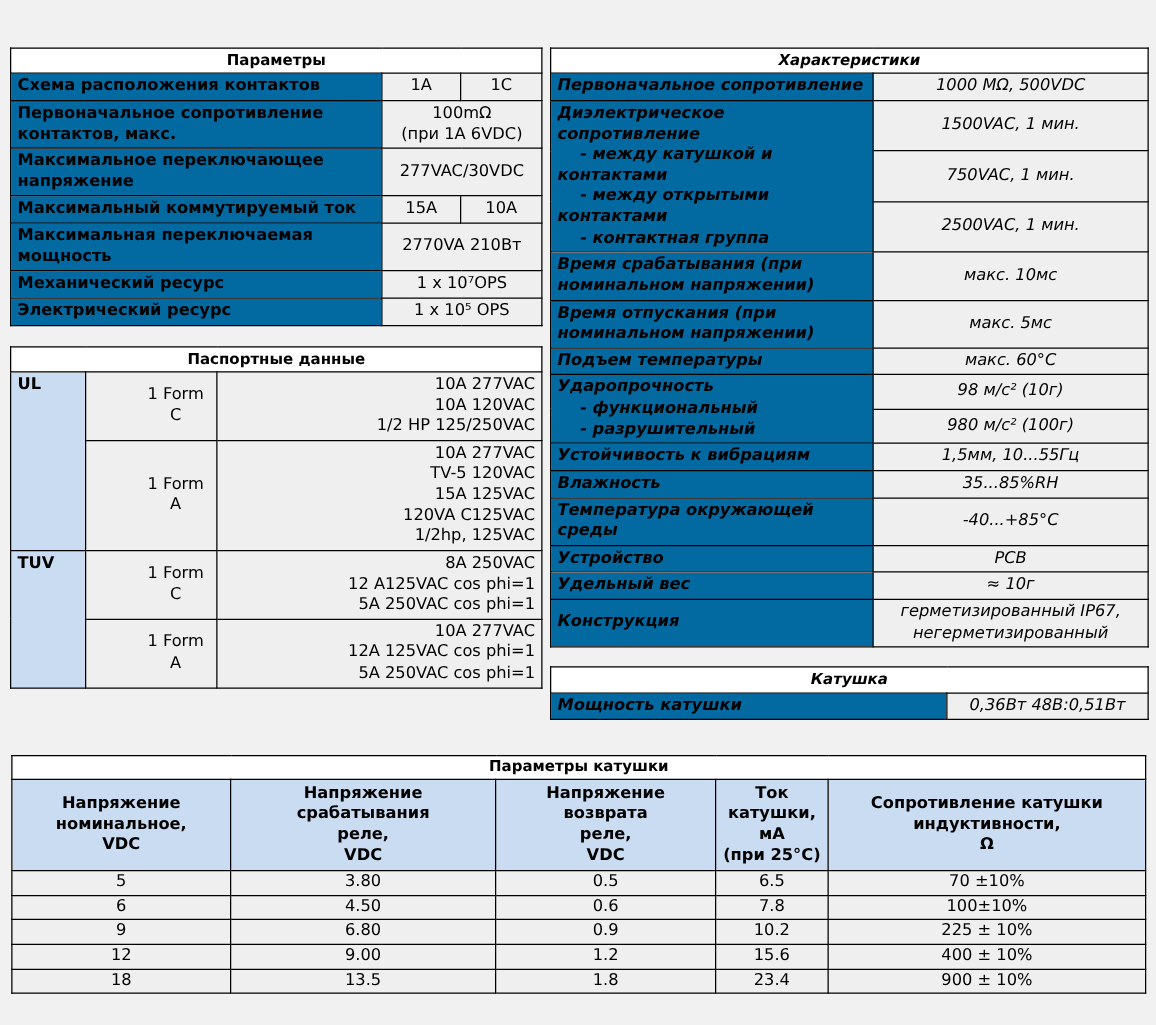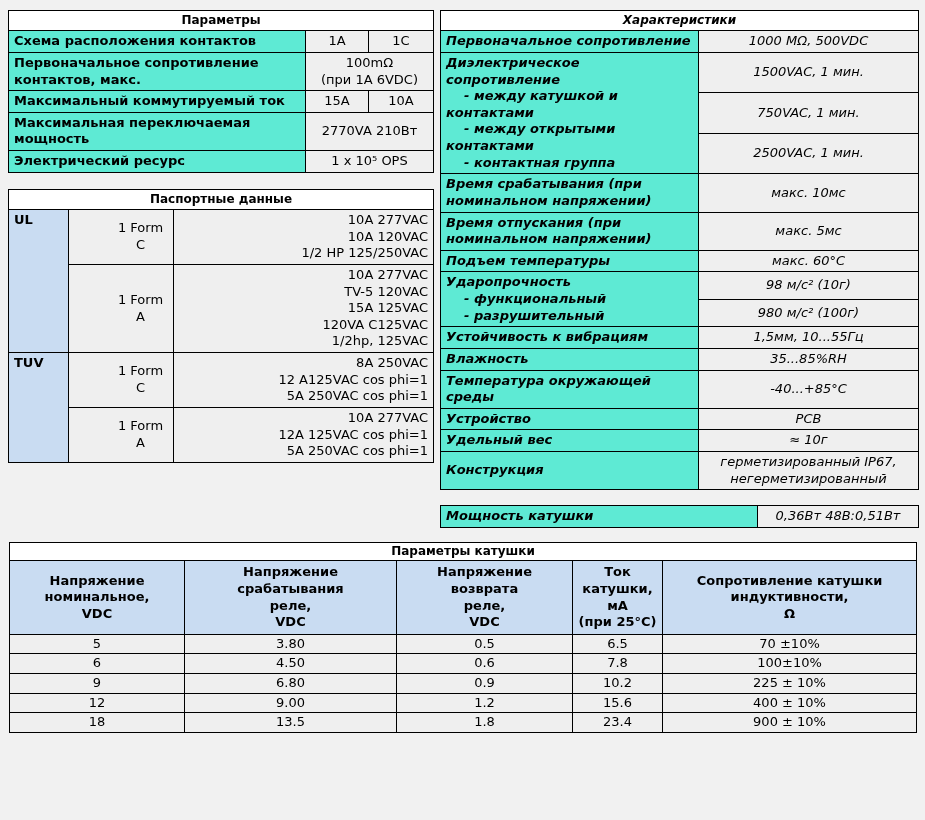--- a/index.html
+++ b/index.html
@@ -16,39 +16,40 @@
   }
   .top-section { display: flex; gap: 7px; align-items: flex-start; }
   .col-left  { width: 425px; flex: 0 0 425px; }
   .col-right { width: 478px; flex: 0 0 478px; font-style: italic; }
 
   table {
     border-collapse: collapse;
     table-layout: fixed;
     width: 100%;
     background: #efefef;
+    margin-top: 28px;
   }
   td, th {
     border: 1px solid #000;
     font-size: 13px;
     line-height: 1.28;
     vertical-align: middle;
     padding: 2px 5px;
     white-space: pre-wrap;
     overflow: hidden;
   }
   .tbl-title {
     background: #ffffff;
     font-weight: bold;
     font-size: 12px;
     text-align: center;
     padding: 2px 4px;
   }
   .lbl {
-    background: #5eead4;
+    background: #0369a1;
     font-weight: bold;
     text-align: left;
   }
   .val {
     background: #efefef;
     text-align: center;
   }
   .val-right { background: #efefef; text-align: right; }
   .cert {
     background: #c9dcf2;
@@ -92,28 +93,37 @@
           <td class="val">1A</td>
           <td class="val">1C</td>
         </tr>
         <tr>
           <td class="lbl">Первоначальное сопротивление
 контактов, макс.</td>
           <td class="val" colspan="2">100mΩ
 (при 1A 6VDC)</td>
         </tr>
         <tr>
+          <td class="lbl">Максимальное переключающее
+напряжение</td>
+          <td class="val" colspan="2">277VAC/30VDC</td>
+        </tr>
+        <tr>
           <td class="lbl">Максимальный коммутируемый ток</td>
           <td class="val">15A</td>
           <td class="val">10A</td>
         </tr>
         <tr>
           <td class="lbl">Максимальная переключаемая
 мощность</td>
           <td class="val" colspan="2">2770VA 210Вт</td>
+        </tr>
+        <tr>
+          <td class="lbl">Механический ресурс</td>
+          <td class="val" colspan="2">1 x 10⁷OPS</td>
         </tr>
         <tr>
           <td class="lbl">Электрический ресурс</td>
           <td class="val" colspan="2">1 x 10⁵ OPS</td>
         </tr>
       </tbody>
         </table>
 
       <table class="mt">
         <colgroup>
@@ -236,20 +246,23 @@
         </tr>
       </tbody>
         </table>
 
       <table class="mt-small">
         <colgroup>
             <col style="width:317px">
             <col style="width:161px">
           </colgroup>
         <tbody>
+            <tr>
+          <td class="tbl-title" colspan="2">Катушка</td>
+        </tr>
         <tr>
           <td class="lbl">Мощность катушки</td>
           <td class="val">0,36Вт 48В:0,51Вт</td>
         </tr>
       </tbody>
         </table>
     </div>
   </div>
 
   <div class="coil-params-wrap">

